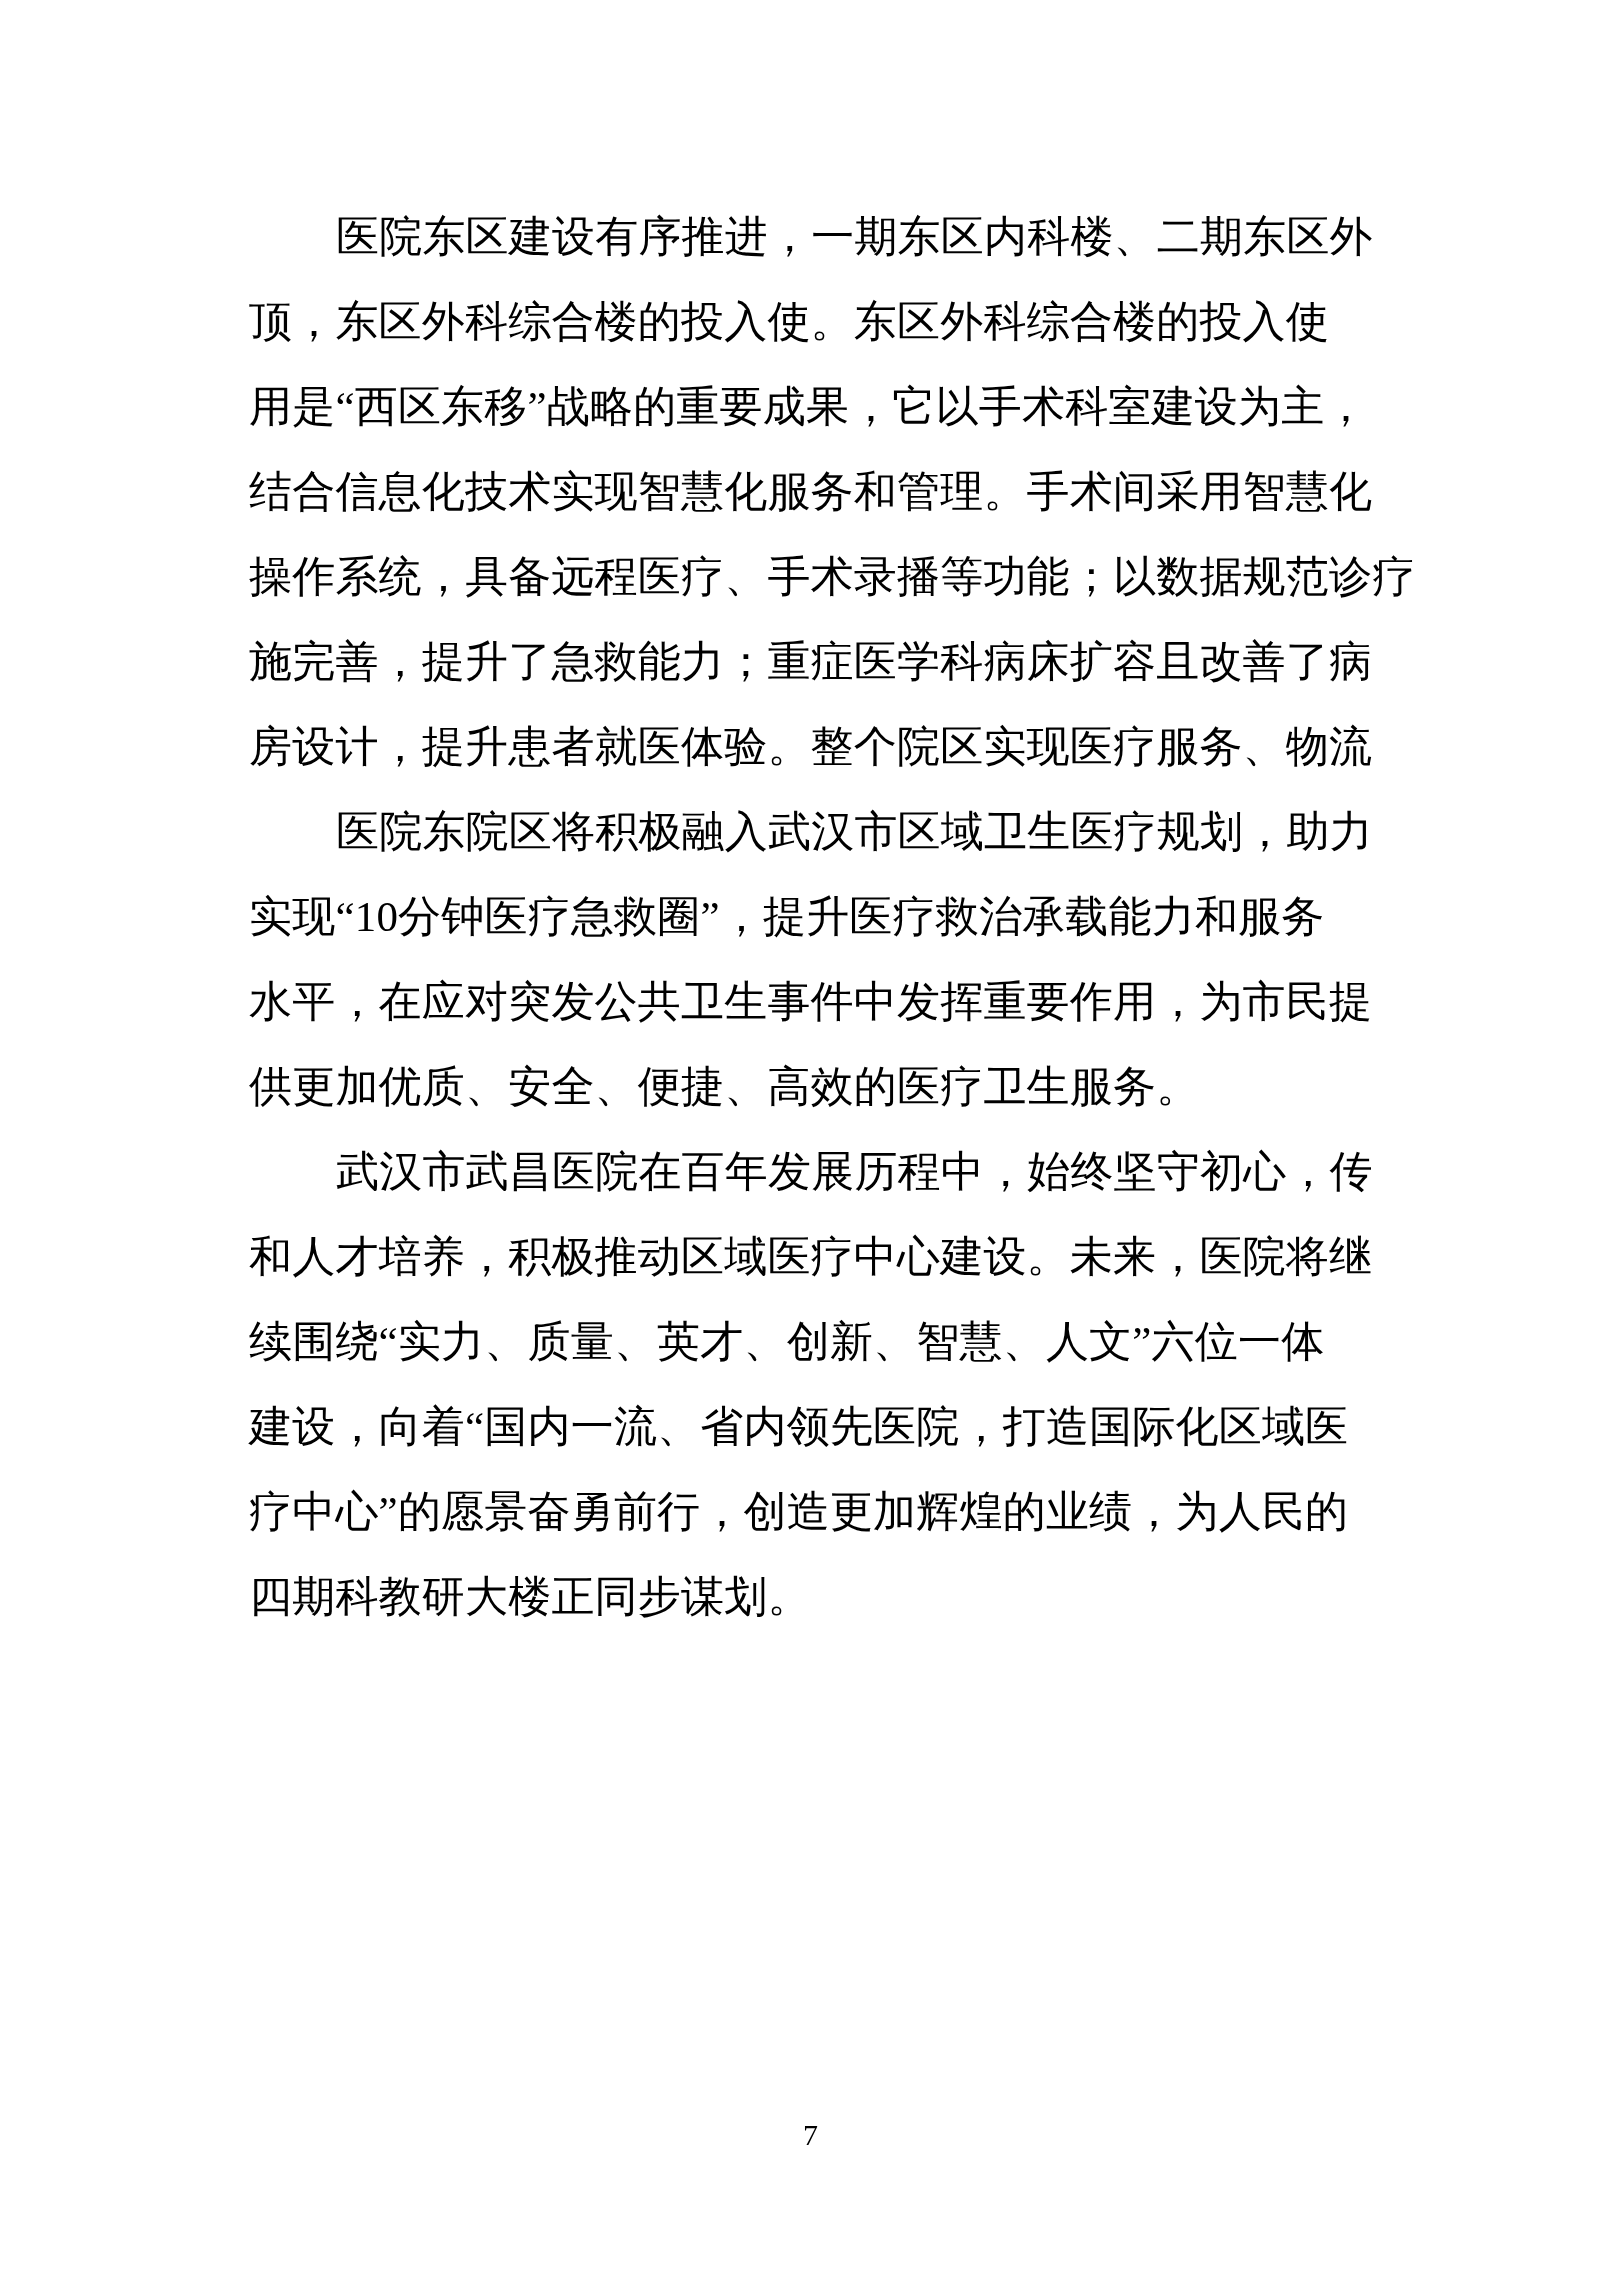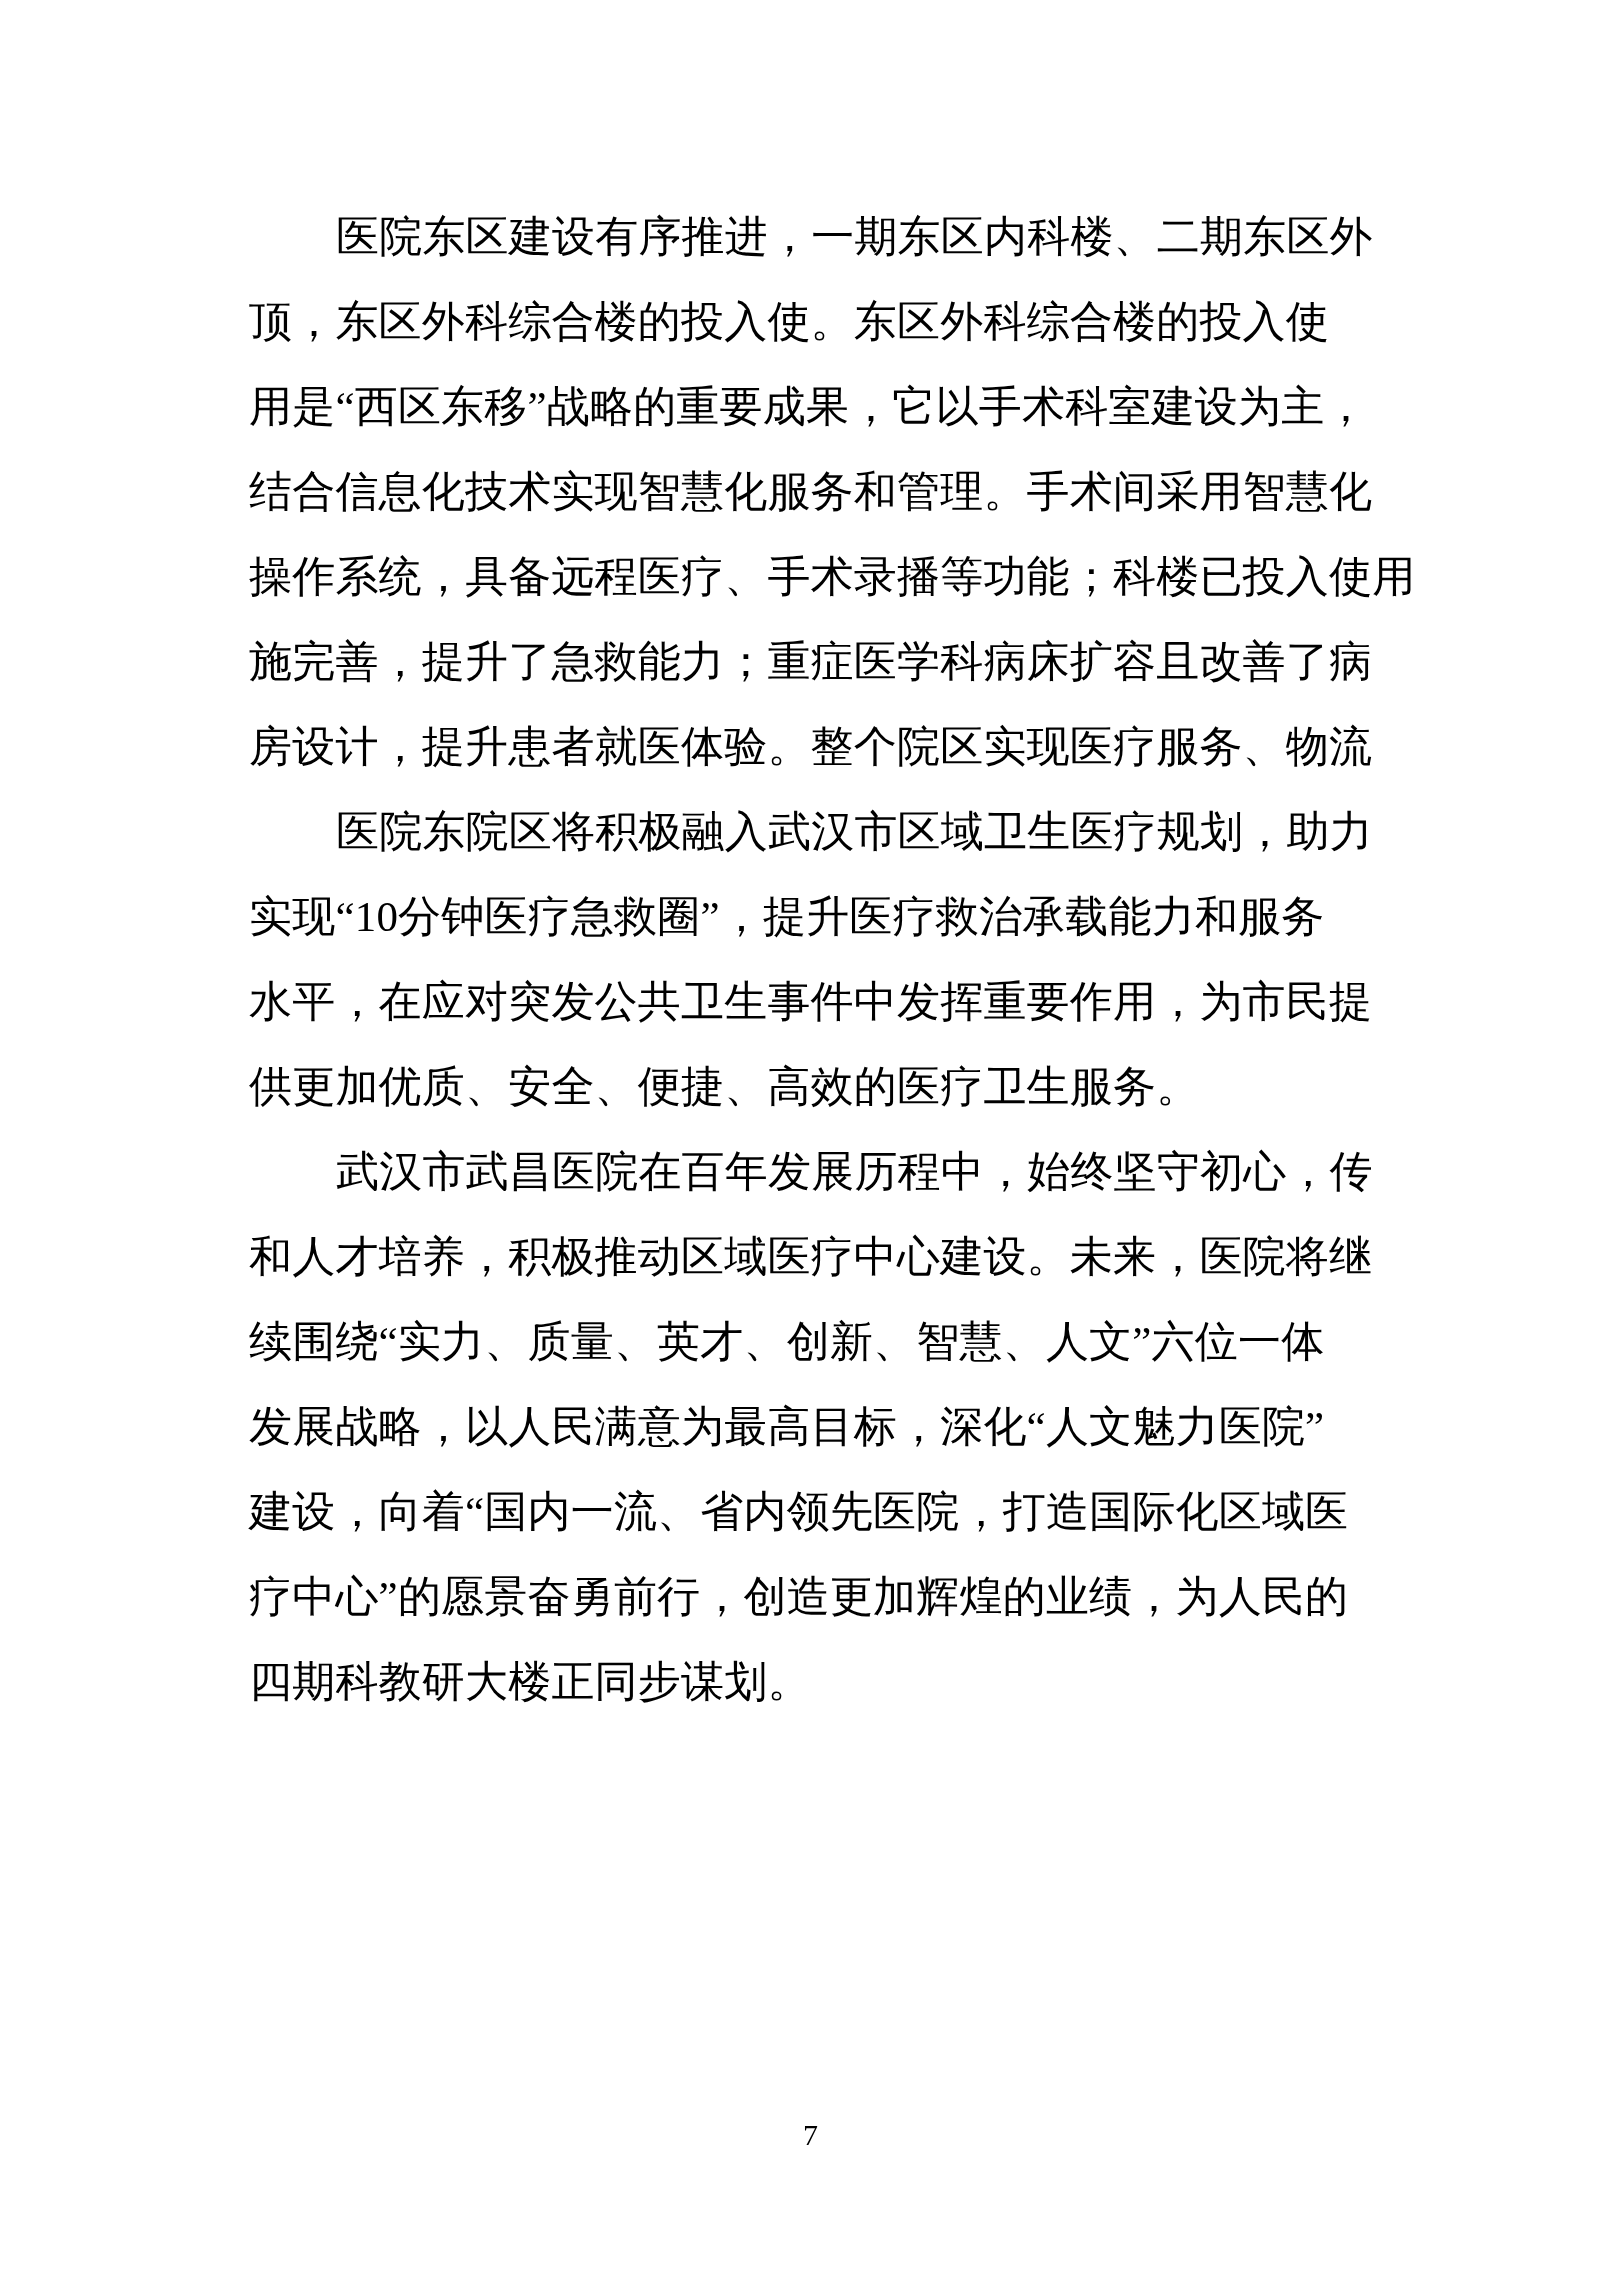--- a/index.html
+++ b/index.html
@@ -51,37 +51,36 @@
 <body>
 
 <div class="page">
   <div class="content">
 
     <div class="para">
       <div class="line indent">医院东区建设有序推进，一期东区内科楼、二期东区外</div>
       <div class="line">顶，东区外科综合楼的投入使。东区外科综合楼的投入使</div>
       <div class="line">用是“西区东移”战略的重要成果，它以手术科室建设为主，</div>
       <div class="line">结合信息化技术实现智慧化服务和管理。手术间采用智慧化</div>
-      <div class="line">操作系统，具备远程医疗、手术录播等功能；科楼已投入使用</div>
+      <div class="line">操作系统，具备远程医疗、手术录播等功能；以数据规范诊疗</div>
       <div class="line">施完善，提升了急救能力；重症医学科病床扩容且改善了病</div>
       <div class="line">房设计，提升患者就医体验。整个院区实现医疗服务、物流</div>
     </div>
 
     <div class="para">
       <div class="line indent">医院东院区将积极融入武汉市区域卫生医疗规划，助力</div>
       <div class="line">实现“10分钟医疗急救圈”，提升医疗救治承载能力和服务</div>
       <div class="line">水平，在应对突发公共卫生事件中发挥重要作用，为市民提</div>
       <div class="line">供更加优质、安全、便捷、高效的医疗卫生服务。</div>
     </div>
 
     <div class="para">
       <div class="line indent">武汉市武昌医院在百年发展历程中，始终坚守初心，传</div>
       <div class="line">和人才培养，积极推动区域医疗中心建设。未来，医院将继</div>
       <div class="line">续围绕“实力、质量、英才、创新、智慧、人文”六位一体</div>
-      <div class="line">发展战略，以人民满意为最高目标，深化“人文魅力医院”</div>
       <div class="line">建设，向着“国内一流、省内领先医院，打造国际化区域医</div>
       <div class="line">疗中心”的愿景奋勇前行，创造更加辉煌的业绩，为人民的</div>
       <div class="line">四期科教研大楼正同步谋划。</div>
     </div>
 
   </div>
 
   <div class="page-number">7</div>
 </div>
 

